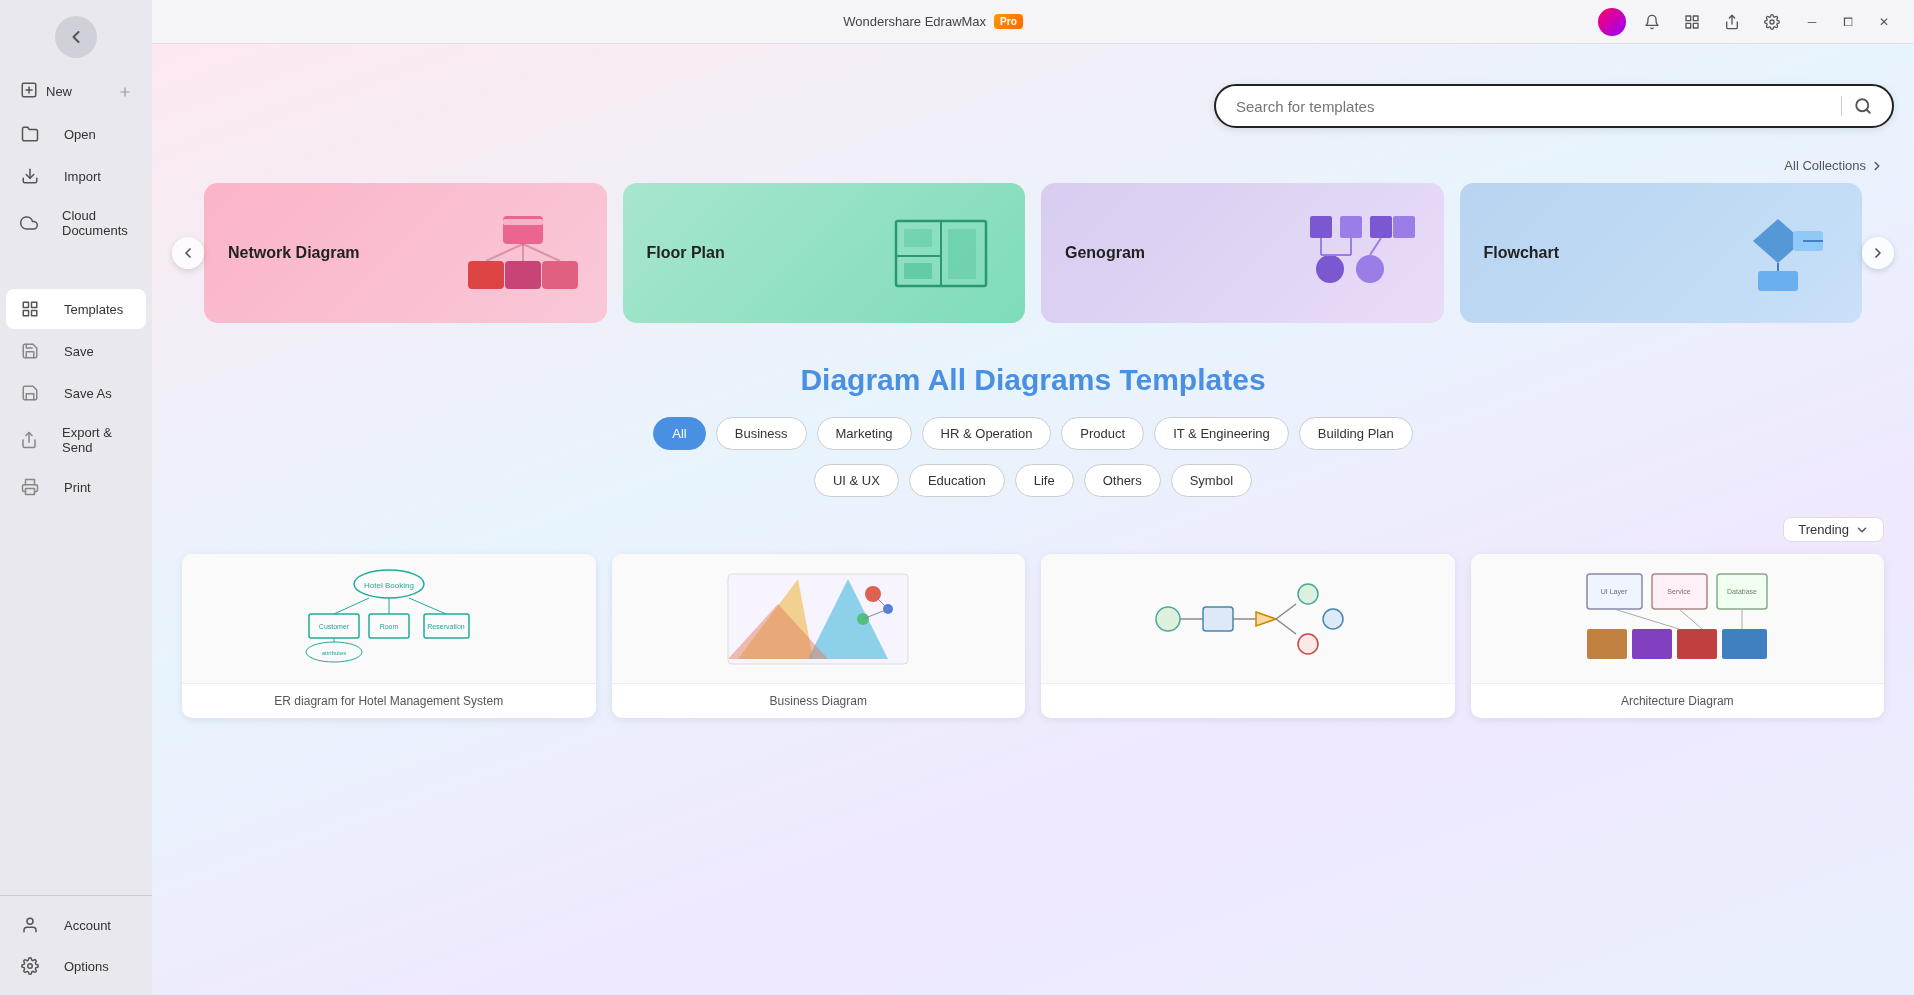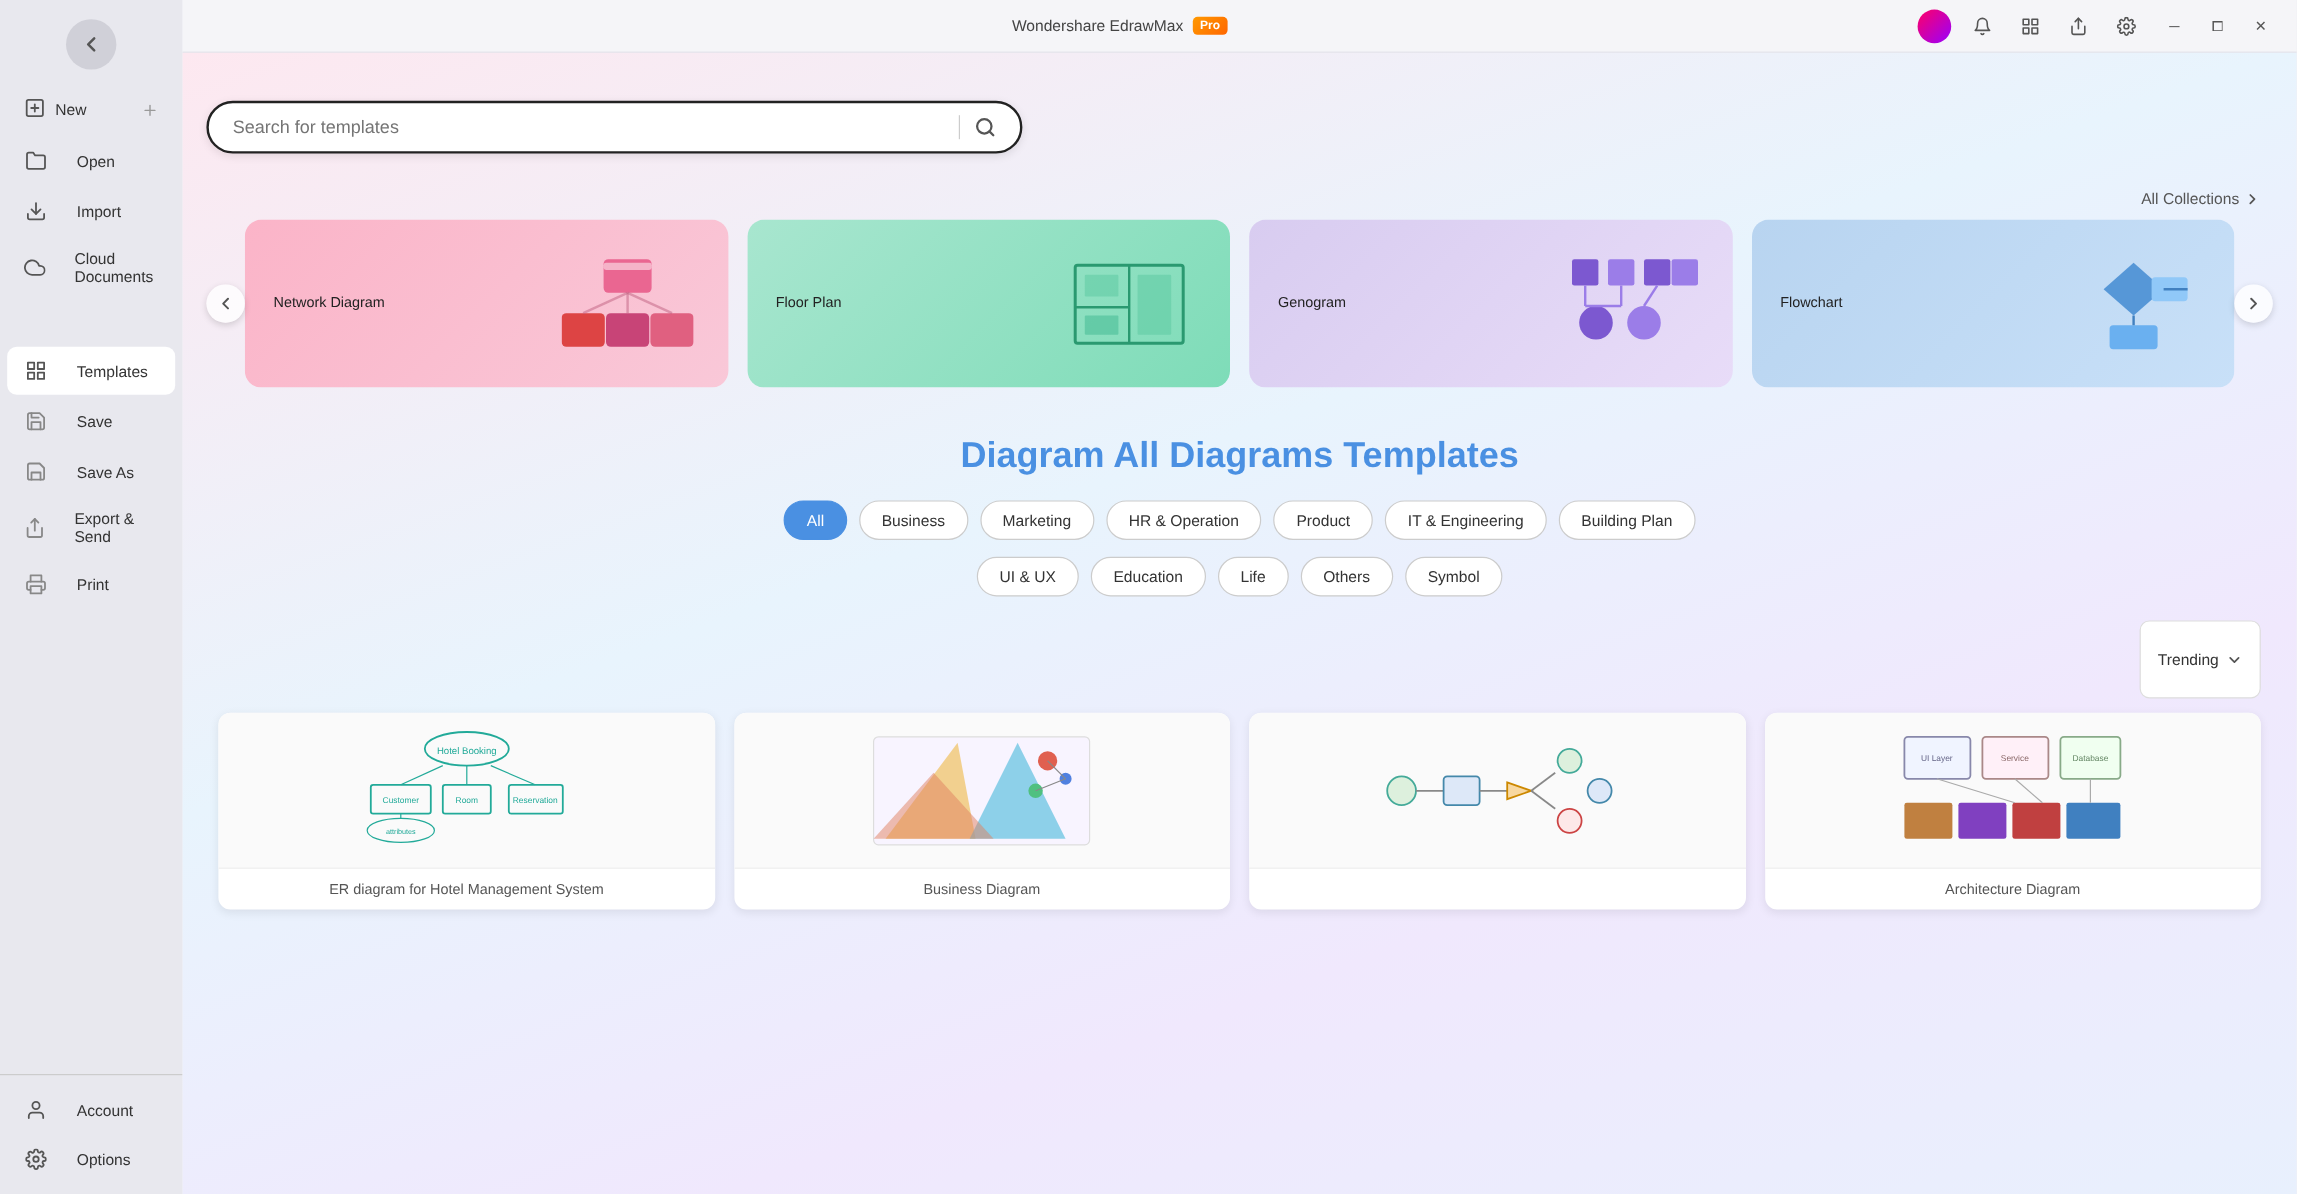--- a/index.html
+++ b/index.html
@@ -74,21 +74,21 @@
     .content {
       flex: 1;
       overflow-y: auto;
       background: linear-gradient(160deg, #fde8f0 0%, #e8f4fd 40%, #f0e8fd 70%, #e8f0fd 100%);
     }
 
     
     .search-section {
       display: flex;
       flex-direction: column;
-      align-items: flex-start;
+      align-items: flex-end;
       padding: 40px 20px 30px;
     }
     .search-box {
       display: flex; align-items: center;
       background: #fff;
       border: 2px solid #222;
       border-radius: 30px;
       width: 680px;
       padding: 10px 20px;
       box-shadow: 0 2px 8px rgba(0,0,0,0.1);
@@ -123,41 +123,41 @@
     }
     .carousel-card {
       flex: 1; min-height: 140px; border-radius: 14px; overflow: hidden;
       display: flex; align-items: center; justify-content: space-between;
       padding: 20px 24px; cursor: pointer; position: relative;
     }
     .carousel-card.pink { background: linear-gradient(135deg, #fbb4c8, #f9c8d8); }
     .carousel-card.teal { background: linear-gradient(135deg, #a8e6cf, #7edcb8); }
     .carousel-card.blue-light { background: linear-gradient(135deg, #b8d4f0, #c8e0f8); }
     .carousel-card.purple-light { background: linear-gradient(135deg, #d8ccf0, #e8dcf8); }
-    .card-title { font-size: 12px; font-weight: 400; color: #222; line-height: 1.3; }
+    .card-title { font-size: 16px; font-weight: 700; color: #222; line-height: 1.3; }
     .card-img { width: 120px; height: 90px; display: flex; align-items: center; justify-content: center; }
 
     
     .explore-section { padding: 10px 20px 20px; text-align: center; }
     .explore-title { font-size: 30px; font-weight: 700; color: #222; margin-bottom: 20px; }
     .explore-title span { color: #4a90e2; }
     .filter-tags { display: flex; flex-wrap: wrap; gap: 10px; justify-content: center; margin-bottom: 14px; }
     .tag {
       padding: 8px 18px; border-radius: 20px; border: 1.5px solid #ccc;
       font-size: 13px; cursor: pointer; background: #fff; color: #333;
     }
     .tag.active { background: #4a90e2; color: #fff; border-color: #4a90e2; }
     .filter-row2 { display: flex; flex-wrap: wrap; gap: 10px; justify-content: center; margin-bottom: 20px; }
 
     
     .trending-row { display: flex; justify-content: flex-end; margin-bottom: 12px; padding-right: 10px; }
     .trending-select {
       display: flex; align-items: flex-end; gap: 6px;
       background: #fff; border: 1px solid #ddd; border-radius: 8px;
-      padding: 24px 14px; font-size: 13px; color: #333; cursor: pointer;
+      padding: 4px 14px; font-size: 13px; color: #333; cursor: pointer;
     }
 
     
     .template-grid {
       display: grid; grid-template-columns: repeat(4, 1fr); gap: 16px; padding: 0 10px;
     }
     .template-card {
       background: #fff; border-radius: 10px; overflow: hidden; cursor: pointer;
       box-shadow: 0 2px 8px rgba(0,0,0,0.08); min-height: 160px;
     }

